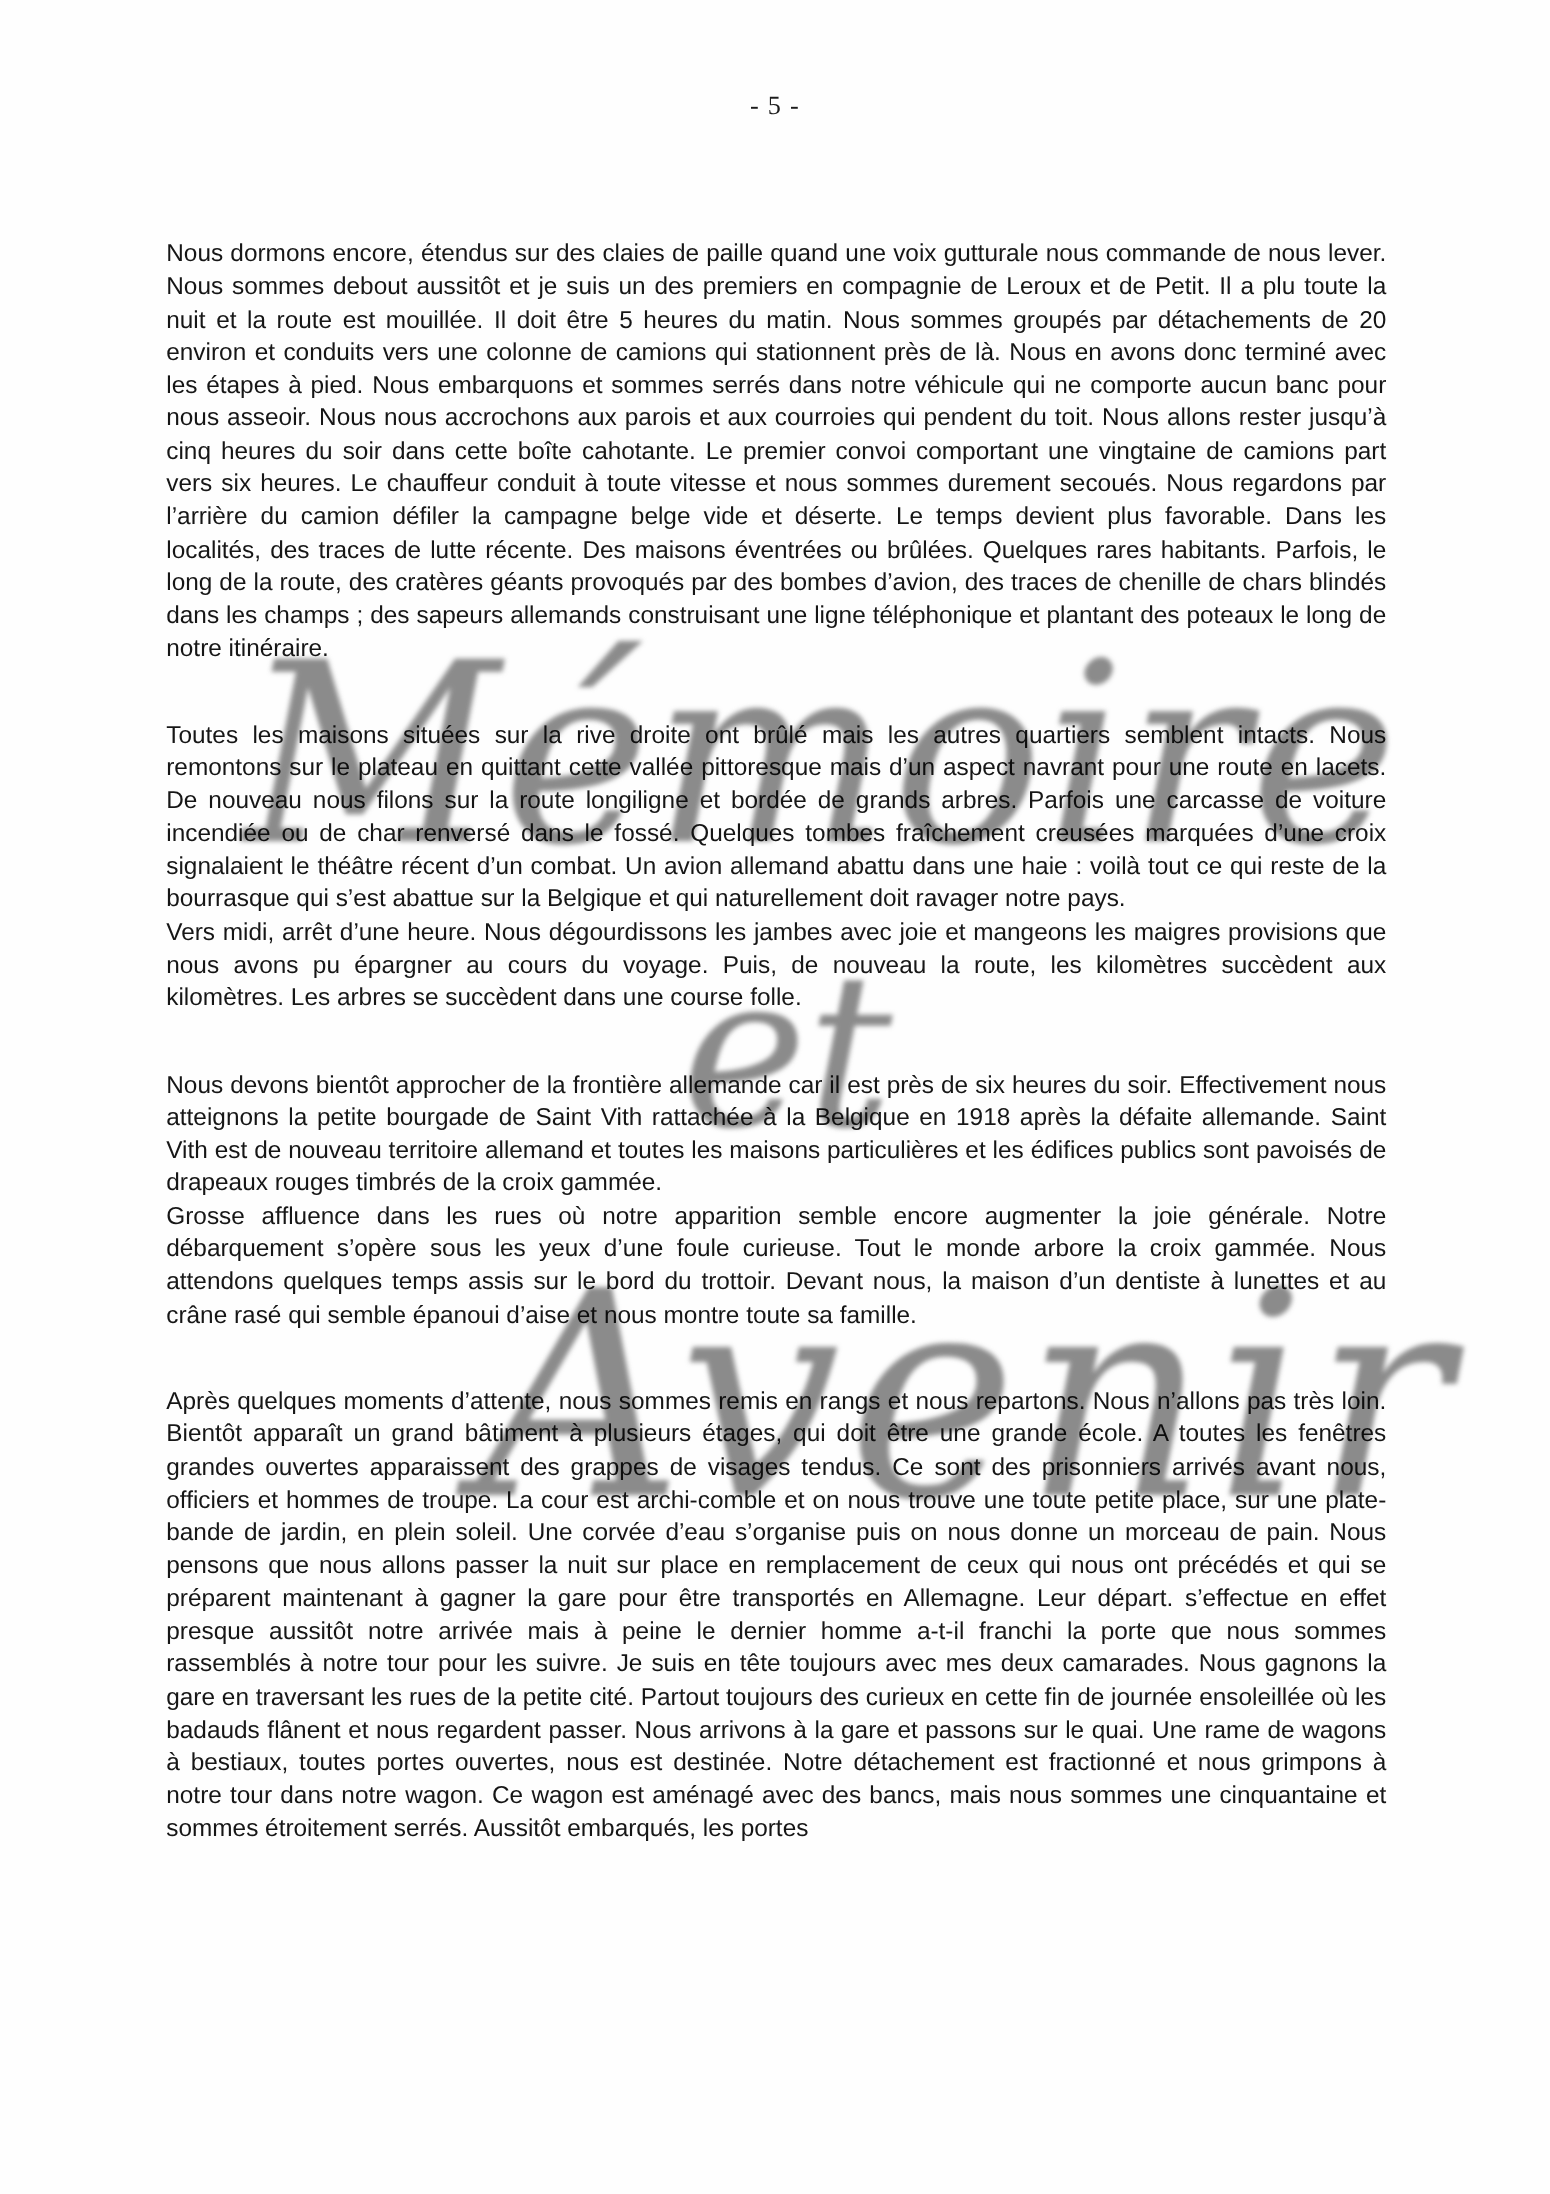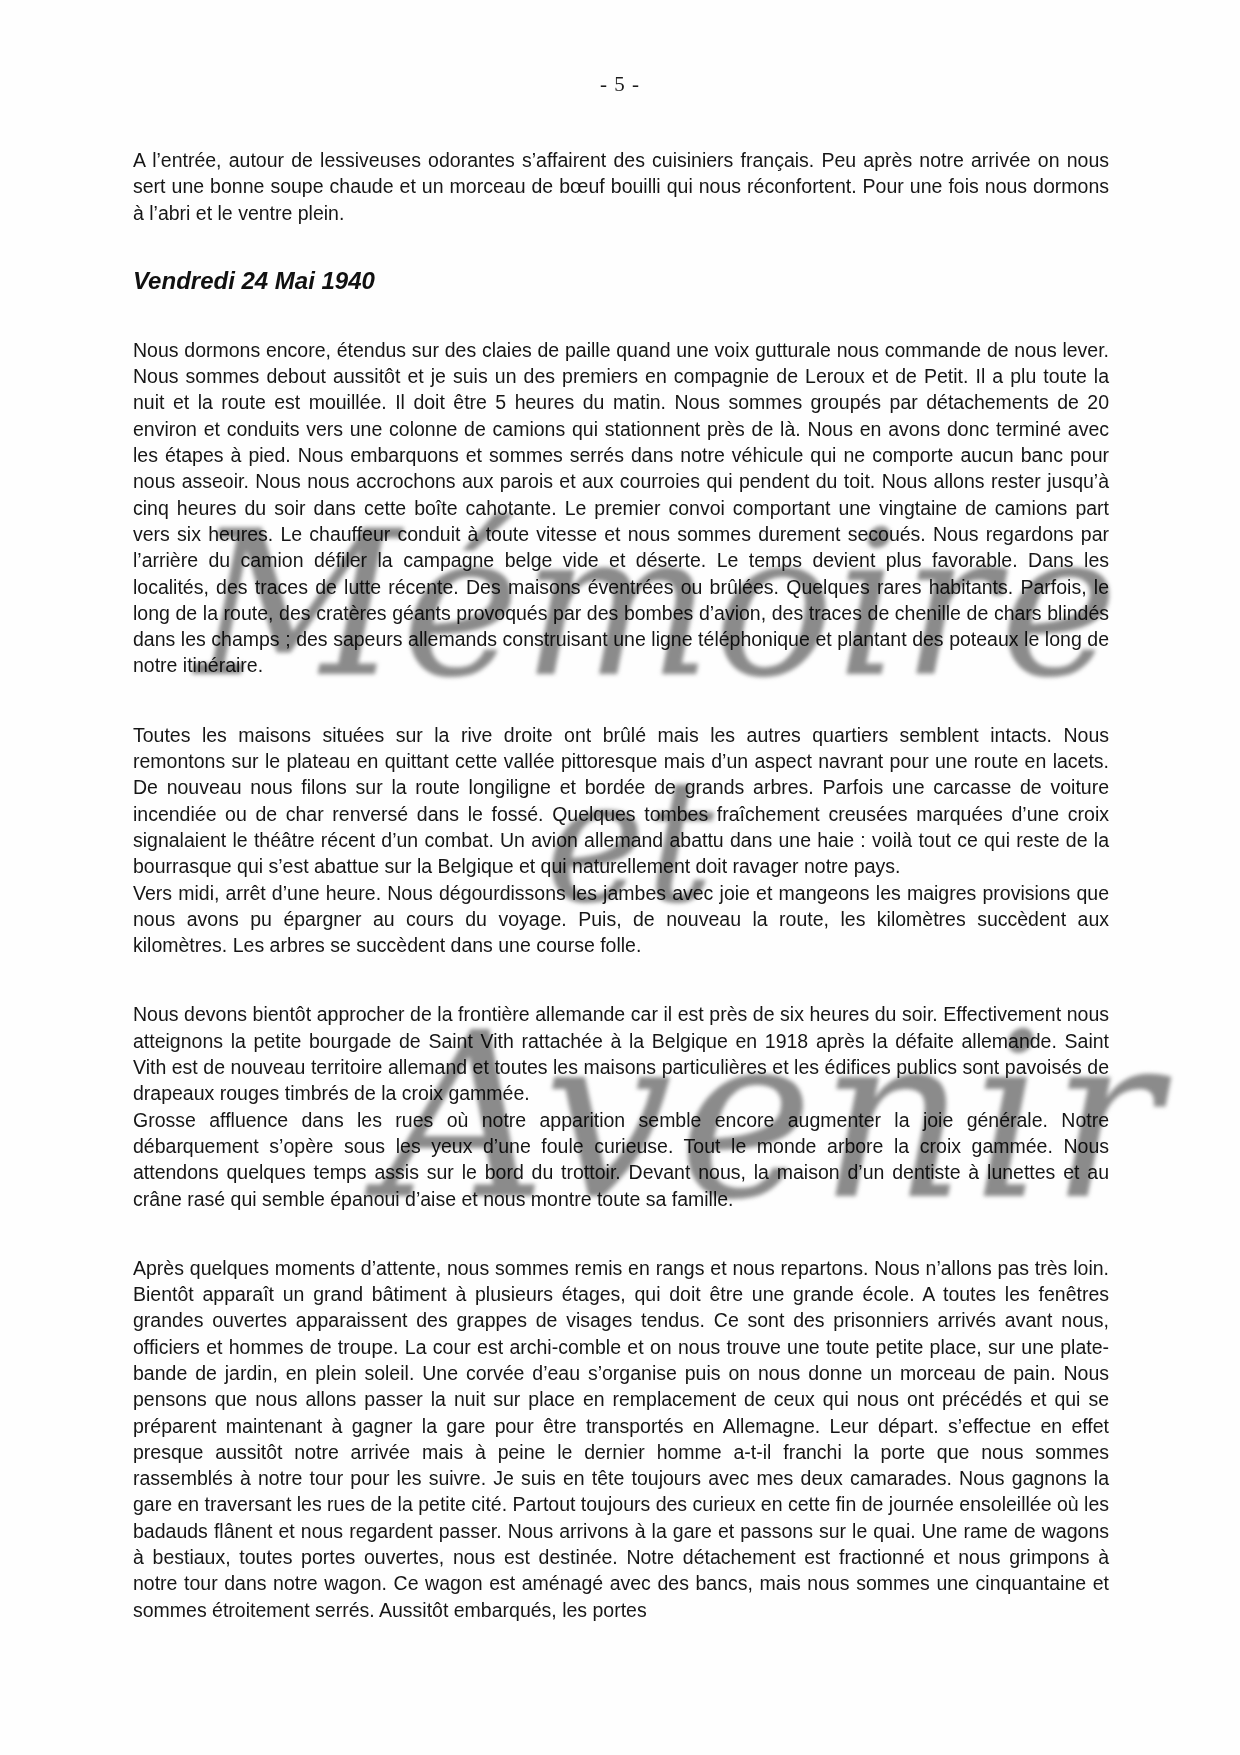--- a/index.html
+++ b/index.html
@@ -74,23 +74,21 @@
 </style>
 </head>
 <body>
 
 <div class="page">
 
   <div class="page-number">- 5 -</div>
 
   <div class="content">
 
-    <p class="intro">A l’entrée, autour de lessiveuses odorantes s’affairent des cuisiniers français. Peu après notre arrivée on nous sert une bonne soupe chaude et un morceau de bœuf bouilli qui nous réconfortent. Pour une fois nous dormons à l’abri et le ventre plein.</p>
 
-    <h2 class="heading">Vendredi 24 Mai 1940</h2>
 
     <div class="block">
       <p>Nous dormons encore, étendus sur des claies de paille quand une voix gutturale nous commande de nous lever. Nous sommes debout aussitôt et je suis un des premiers en compagnie de Leroux et de Petit. Il a plu toute la nuit et la route est mouillée. Il doit être 5 heures du matin. Nous sommes groupés par détachements de 20 environ et conduits vers une colonne de camions qui stationnent près de là. Nous en avons donc terminé avec les étapes à pied. Nous embarquons et sommes serrés dans notre véhicule qui ne comporte aucun banc pour nous asseoir. Nous nous accrochons aux parois et aux courroies qui pendent du toit. Nous allons rester jusqu’à cinq heures du soir dans cette boîte cahotante. Le premier convoi comportant une vingtaine de camions part vers six heures. Le chauffeur conduit à toute vitesse et nous sommes durement secoués. Nous regardons par l’arrière du camion défiler la campagne belge vide et déserte. Le temps devient plus favorable. Dans les localités, des traces de lutte récente. Des maisons éventrées ou brûlées. Quelques rares habitants. Parfois, le long de la route, des cratères géants provoqués par des bombes d’avion, des traces de chenille de chars blindés dans les champs ; des sapeurs allemands construisant une ligne téléphonique et plantant des poteaux le long de notre itinéraire.</p>
     </div>
 
     <div class="block">
       <p>Toutes les maisons situées sur la rive droite ont brûlé mais les autres quartiers semblent intacts. Nous remontons sur le plateau en quittant cette vallée pittoresque mais d’un aspect navrant pour une route en lacets. De nouveau nous filons sur la route longiligne et bordée de grands arbres. Parfois une carcasse de voiture incendiée ou de char renversé dans le fossé. Quelques tombes fraîchement creusées marquées d’une croix signalaient le théâtre récent d’un combat. Un avion allemand abattu dans une haie : voilà tout ce qui reste de la bourrasque qui s’est abattue sur la Belgique et qui naturellement doit ravager notre pays.</p>
       <p>Vers midi, arrêt d’une heure. Nous dégourdissons les jambes avec joie et mangeons les maigres provisions que nous avons pu épargner au cours du voyage. Puis, de nouveau la route, les kilomètres succèdent aux kilomètres. Les arbres se succèdent dans une course folle.</p>
     </div>
 

